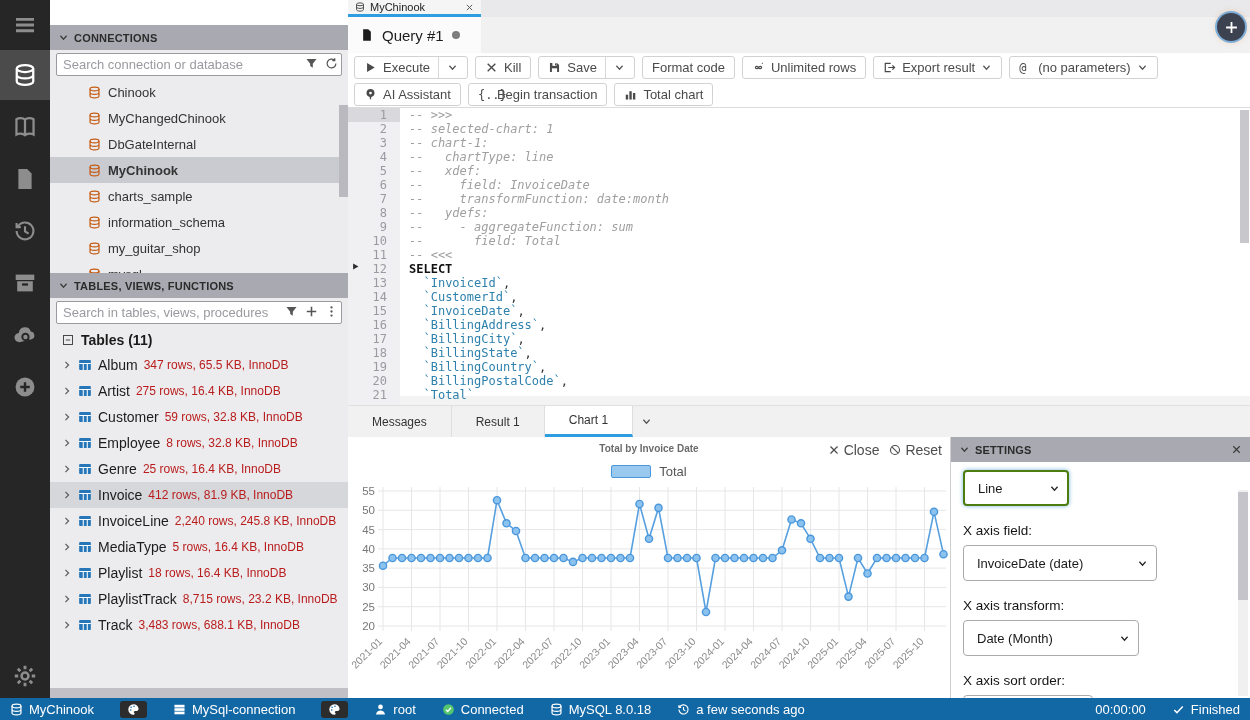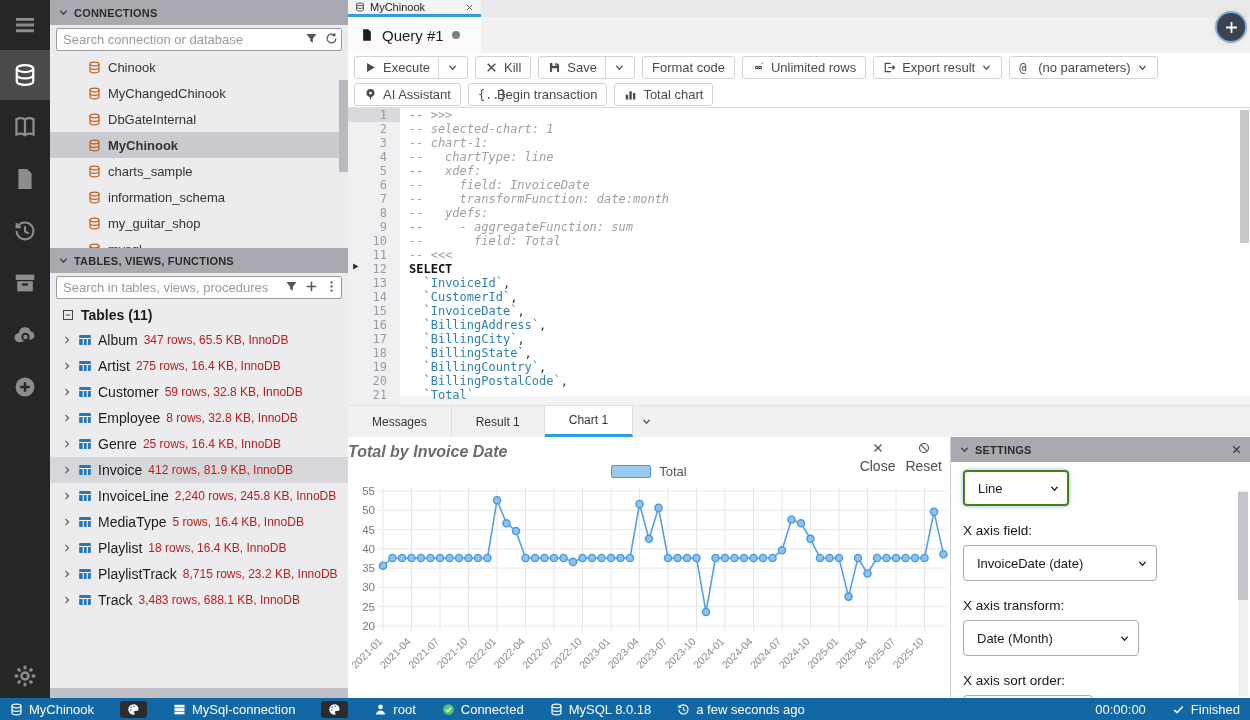--- a/index.html
+++ b/index.html
@@ -11,21 +11,21 @@
   
   .iconbar { width:50px; background:#262626; display:flex; flex-direction:column; align-items:stretch; position:relative; flex:none; }
   .iconbar .ibtn { height:50px; display:flex; align-items:center; justify-content:center; color:#8d8d8d; cursor:pointer; }
   .iconbar .ibtn.active { background:#4b4b4b; color:#fff; height:50px; }
   .iconbar .ibtn .icon { width:24px; height:24px; }
   .iconbar .ibtn.small-gap { margin-top:2px; }
   .iconbar .ibottom { position:absolute; bottom:10px; left:0; right:0; display:flex; justify-content:center; color:#8d8d8d; }
   .iconbar .ibottom .icon { width:24px; height:24px; }
 
   
-  .leftpanel { width:298px; background:#ececee; display:flex; flex-direction:column; flex:none; position:relative; }
+  .leftpanel { width:298px; background:#ececee; display:flex; flex-direction:column; flex:none; position:relative;margin-top:25px; }
   .widget-header { height:25px; background:#a9a9b1; color:#2b2b2b; font-weight:bold; font-size:11px;
      display:flex; align-items:center; gap:5px; padding:0 8px; flex:none; letter-spacing:.2px; }
   .widget-header .icon { width:11px; height:11px; color:#3c3c3c; }
   .widget-header .spacer { flex:1; }
   .search-row { position:relative; padding:3px 6px; flex:none; }
   .search-row input { width:100%; height:23px; border:1px solid #9a9aa0; border-radius:2px; background:#fff;
      font-family:"Liberation Sans",sans-serif; font-size:13px; color:#333; padding:0 48px 0 6px; outline:none; }
   .search-row input::placeholder { color:#9a9aa0; }
   .search-icons { position:absolute; right:10px; top:7px; display:flex; gap:7px; color:#555; }
   .search-icons .icon { width:13px; height:13px; cursor:pointer; }
@@ -90,23 +90,23 @@
   .rtabs { height:32px; background:#f1f1f2; display:flex; align-items:stretch; flex:none; border-top:1px solid #e0e0e0; }
   .rtab { padding:0 24px; display:flex; align-items:center; font-size:12px; color:#333; border-right:1px solid #dedee0; cursor:pointer; }
   .rtab.active { background:#fff; border-bottom:3px solid #2d9fe0; border-right:1px solid #dedee0; }
   .rtab-caret { width:26px; display:flex; align-items:center; justify-content:center; color:#555; cursor:pointer; }
   .rtab-caret .icon { width:11px; height:11px; }
 
   
   .bottom { height:261px; display:flex; flex:none; min-width:0; }
   .chartpane { width:602px; flex:none; display:flex; flex-direction:column; position:relative; background:#fff; }
   .chart-header { height:24px; position:relative; flex:none; }
-  .chart-title { position:absolute; left:0; right:0; top:6px; text-align:left; font-weight:bold; color:#6b6b6b; font-size:16px;font-style:italic; }
+  .chart-title { position:absolute; left:0; right:0; top:6px; text-align:center; font-weight:bold; color:#6b6b6b; font-size:10px; }
   .chart-actions { position:absolute; right:8px; top:5px; display:flex; gap:10px; color:#4e4e4e; font-size:14px; }
-  .chart-actions .act { display:flex; align-items:center; gap:4px; cursor:pointer;flex-direction:column; }
+  .chart-actions .act { display:flex; align-items:center; gap:4px; cursor:pointer; }
   .chart-actions .icon { width:12px; height:12px; }
   .legend { height:20px; display:flex; align-items:center; justify-content:center; gap:8px; flex:none; }
   .legend .lbox { width:40px; height:13px; background:#9ac9f0; border:1.5px solid #4a97dc; border-radius:2px; }
   .legend .ltext { color:#555; font-size:13px; }
   .chart-svg-wrap { flex:1; }
 
   
   .settings { flex:1; background:#fff; border-left:1px solid #cfcfcf; display:flex; flex-direction:column; position:relative; min-width:0; }
   .set-body { flex:1; padding:8px 0 0 12px; overflow:hidden; position:relative; }
   .set-label { font-size:13.5px; color:#141414; margin:17px 0 7px 0; }

